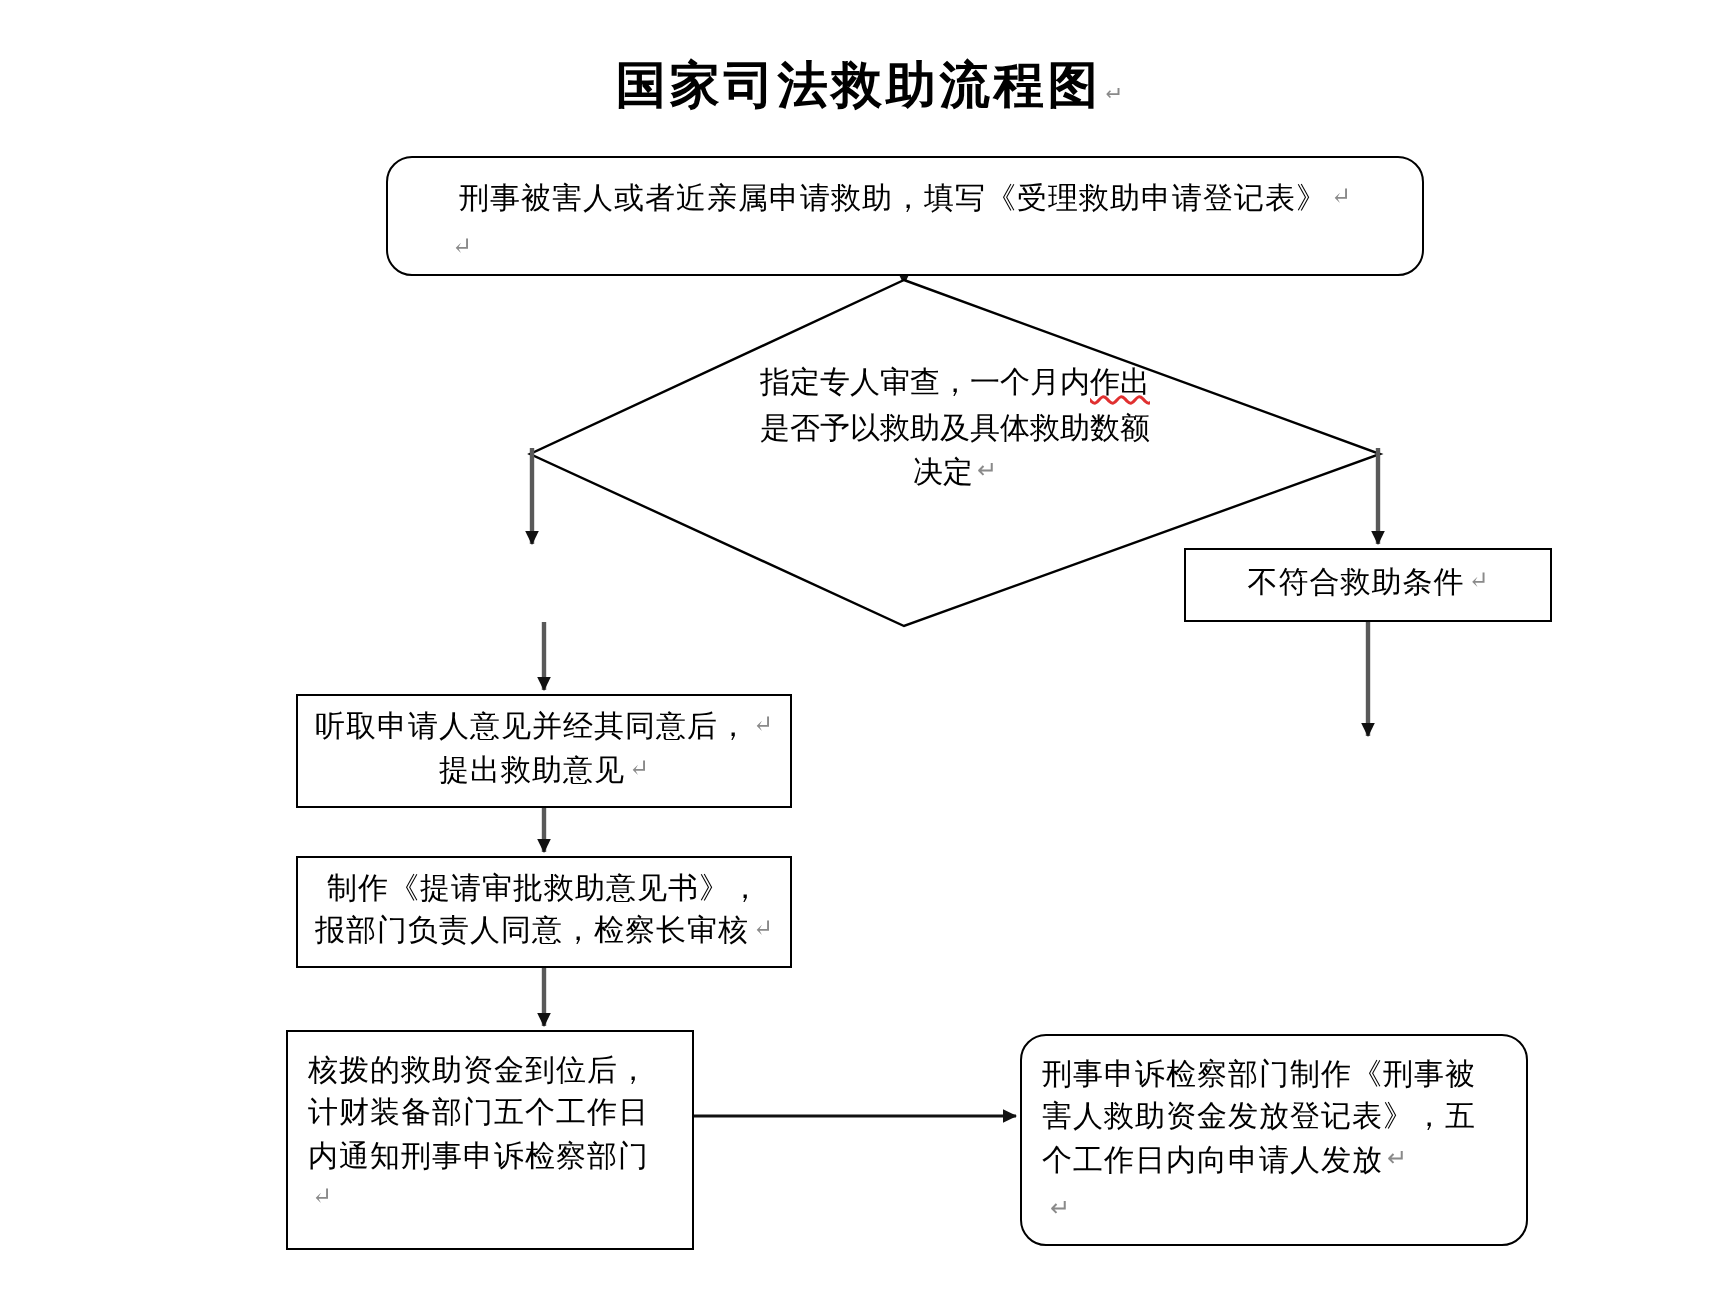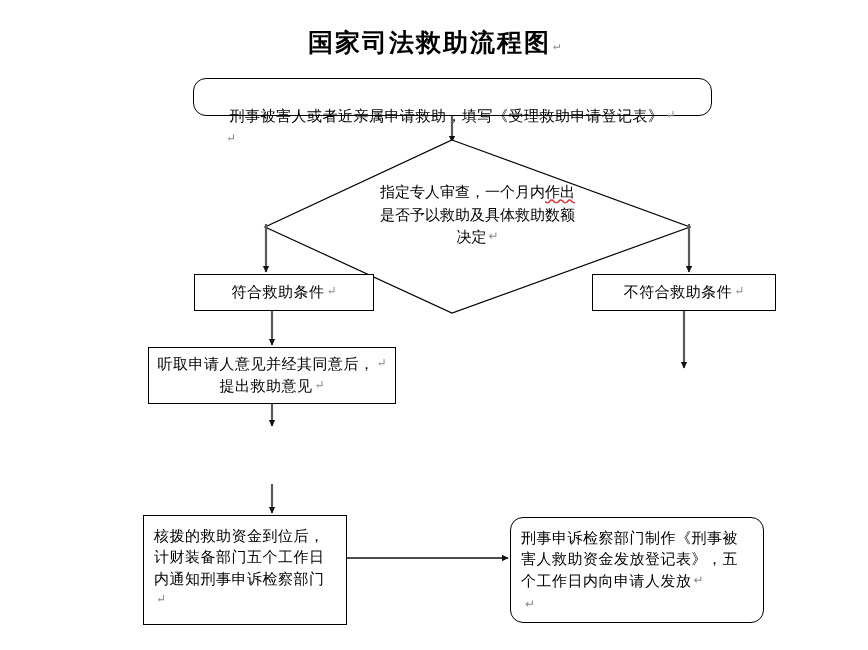--- a/index.html
+++ b/index.html
@@ -67,23 +67,23 @@
   .pilcrow {
     color: #8a8a8a;
     font-size: 12px;
     font-weight: normal;
     vertical-align: 2px;
     margin-left: 2px;
     letter-spacing: 0;
   }
   
   #node-apply {
-    left: 193px; top: 78px; width: 519px; height: 38px;
-    align-items: flex-start;
-    padding-top: 27px;
+    left: 193px; top: 78px; width: 519px; height: 60px;
+    align-items: center;
+    padding-top: 6px;
     font-size: 15px;
   }
   #node-apply .sub-mark {
     display: block;
     text-align: left;
     padding-left: 22px;
     margin-top: 3px;
   }
   #diamond-label {
     position: absolute;
@@ -180,36 +180,36 @@
       <span class="sub-mark pilcrow">↵</span>
     </span>
   </div>
 
   <div id="diamond-label">
     <div><span>指定专人审查，一个月内</span><span class="sq-underline">作出</span></div>
     <div>是否予以救助及具体救助数额</div>
     <div><span>决定</span><span class="pilcrow">↵</span></div>
   </div>
 
-  <div class="node box" id="node-eligible">
-    <span class="txt"><span>符合救助条件</span><span class="pilcrow">↵</span></span>
-  </div>
 
   <div class="node box" id="node-opinion">
     <span class="txt">
       <span><span>听取申请人意见并经其同意后，</span><span class="pilcrow">↵</span></span><br>
       <span><span>提出救助意见</span><span class="pilcrow">↵</span></span>
     </span>
   </div>
 
   <div class="node box" id="node-not-eligible">
     <span class="txt"><span>不符合救助条件</span><span class="pilcrow">↵</span></span>
   </div>
 
 
+  <div class="node box" id="node-approval">
+    <span class="txt"><span>制作《提请审批救助意见书》，报部门负责人同意，检察长审核</span><span class="pilcrow">↵</span></span>
+  </div>
 
   <div class="node box" id="node-funds">
     <span class="txt"><span>核拨的救助资金到位后，计财装备部门五个工作日内通知刑事申诉检察部门</span><span class="pilcrow">↵</span></span>
   </div>
 
   <div class="node rbox" id="node-disburse">
     <span class="txt"><span>刑事申诉检察部门制作《刑事被害人救助资金发放登记表》，五个工作日内向申请人发放</span><span class="pilcrow">↵</span>
       <span class="sub-mark pilcrow">↵</span>
     </span>
   </div>

